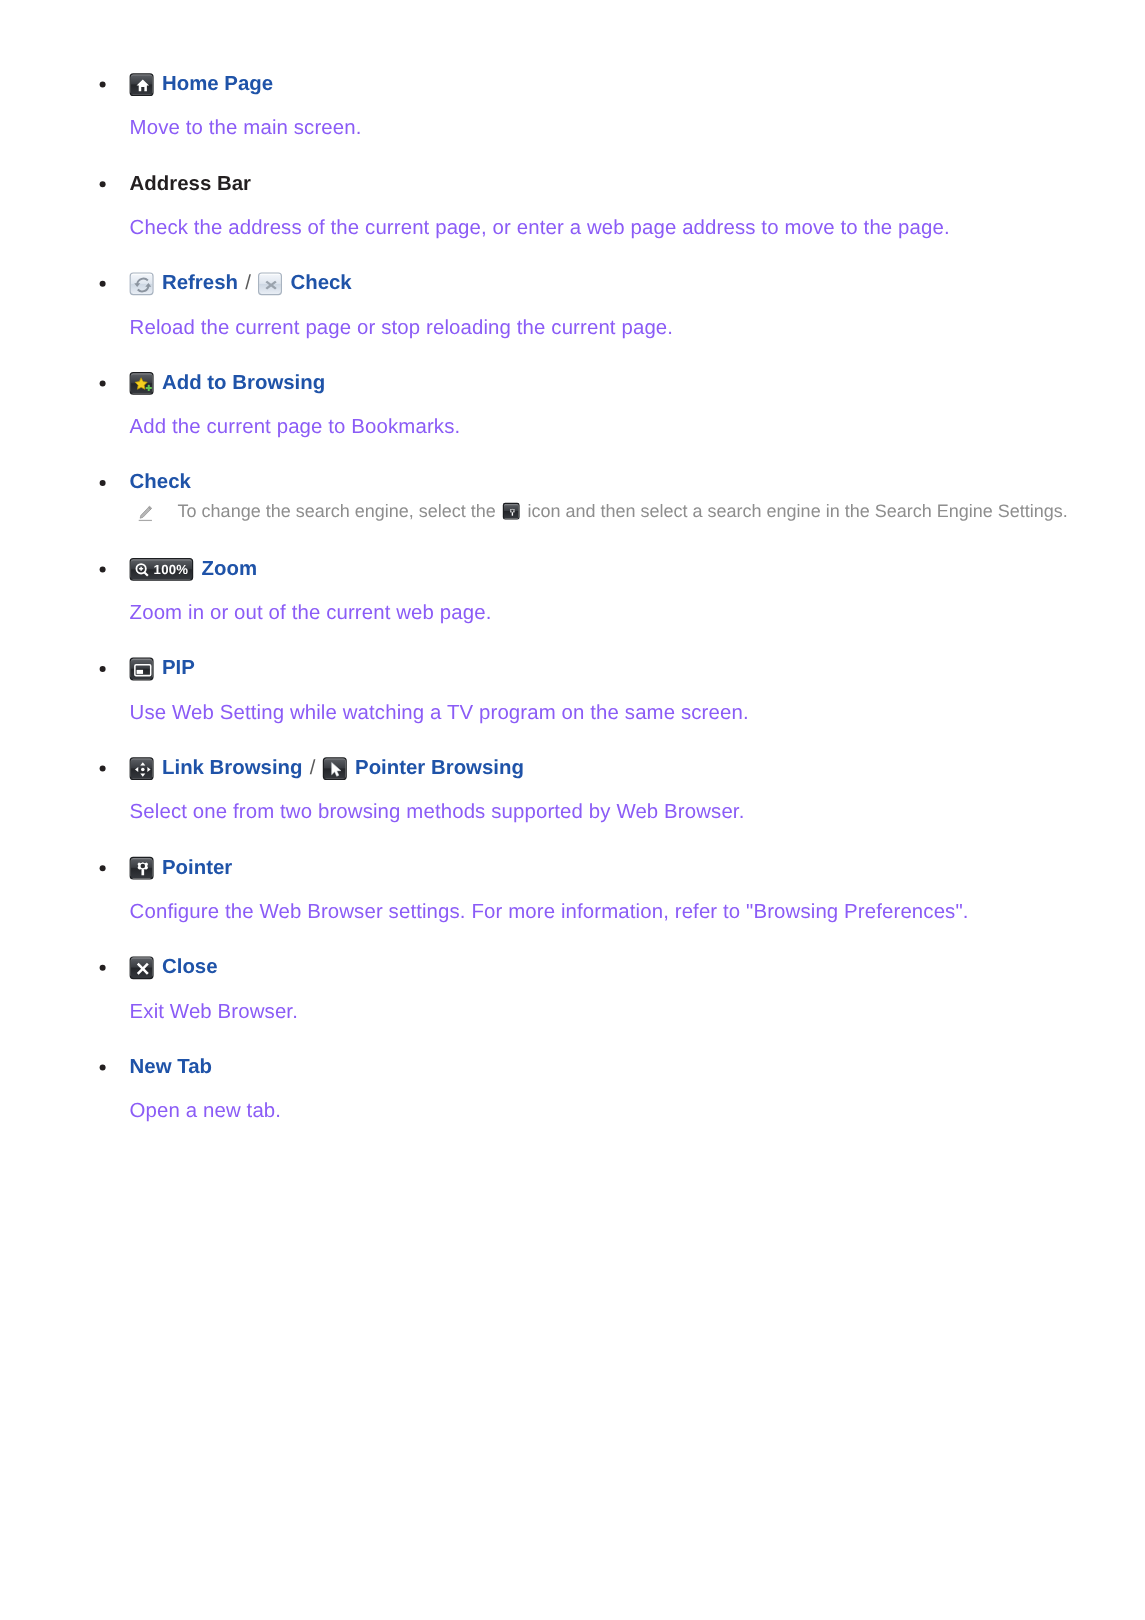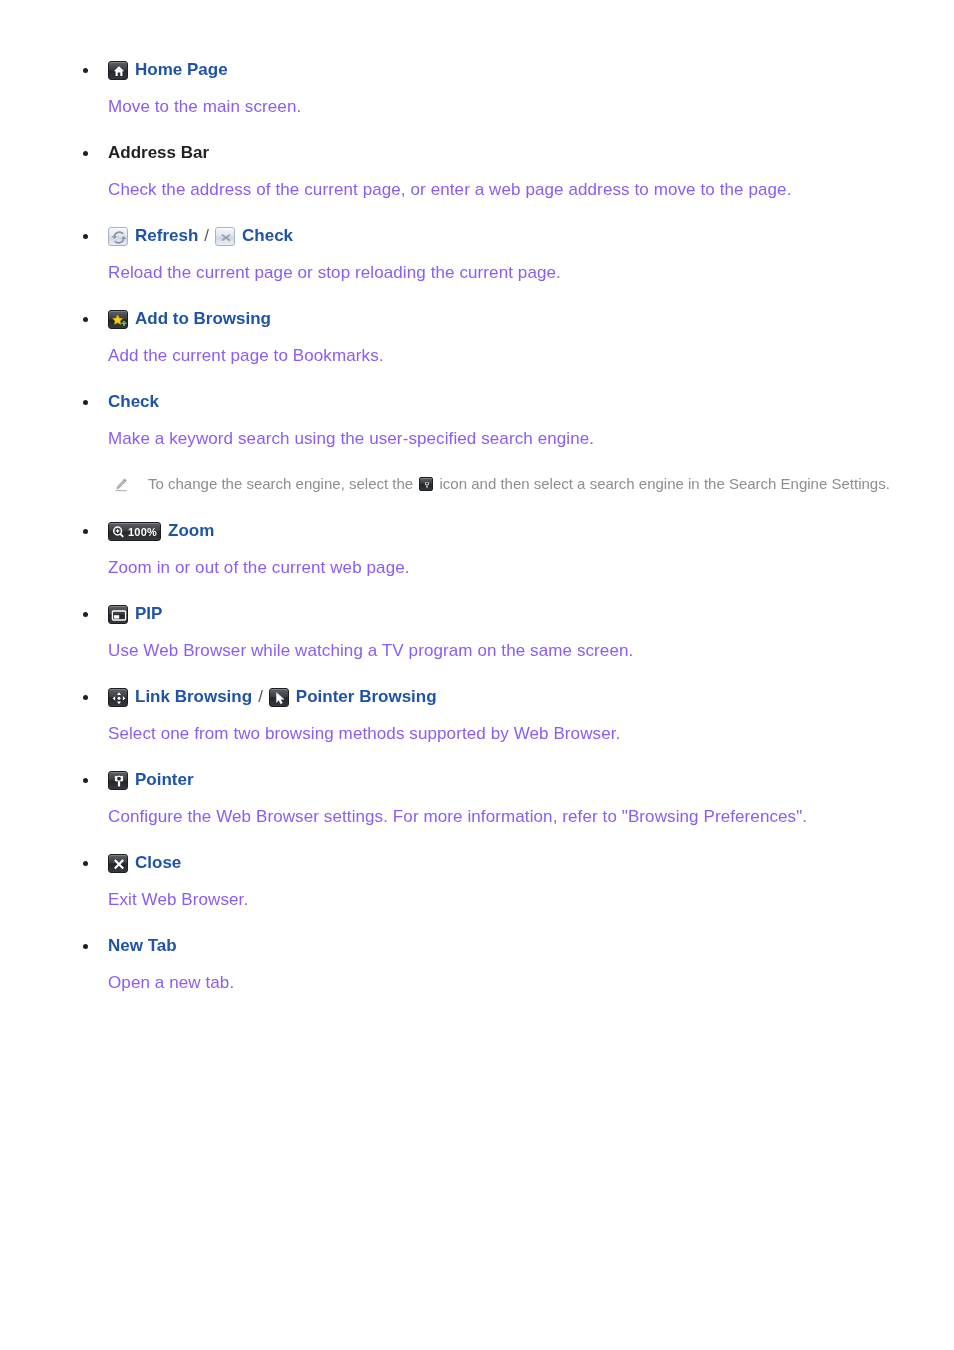--- a/index.html
+++ b/index.html
@@ -203,21 +203,20 @@
         <span class="term-text">Add to Browsing</span>
       </div>
       <div class="desc">Add the current page to Bookmarks.</div>
     </li>
 
     <li class="feature">
       <span class="bullet"></span>
       <div class="term-line">
         <span class="term-text">Check</span>
       </div>
-      <div class="desc">Make a keyword search using the user-specified search engine.</div>
       <div class="note">
         <span class="pencil">
           <svg width="18" height="18" viewBox="0 0 18 18">
             <path d="M12.6 2.9 L14.4 4.6 L7.1 12.1 L4.8 12.8 L5.5 10.4 Z" fill="#b7b7b7" stroke="#9a9a9a" stroke-width="0.7"></path>
             <path d="M11.9 3.7 L13.6 5.4" stroke="#7f7f7f" stroke-width="0.7"></path>
             <rect x="3.6" y="14.2" width="11" height="1" fill="#a9a9a9"></rect>
           </svg>
         </span>
         <div class="note-text">
           <span>To change the search engine, select the</span>
@@ -254,21 +253,21 @@
       <span class="bullet"></span>
       <div class="term-line">
         <span class="ico dark">
           <svg width="20" height="19" viewBox="0 0 20 19">
             <rect x="3.4" y="5" width="13.2" height="9" rx="1" fill="none" stroke="#ffffff" stroke-width="1.3"></rect>
             <rect x="4.8" y="9.2" width="5.4" height="3.4" fill="#ffffff"></rect>
           </svg>
         </span>
         <span class="term-text">PIP</span>
       </div>
-      <div class="desc">Use Web Browser while watching a TV program on the same screen.</div>
+      <div class="desc">Use Web Setting while watching a TV program on the same screen.</div>
     </li>
 
     <li class="feature">
       <span class="bullet"></span>
       <div class="term-line">
         <span class="ico dark">
           <svg width="20" height="19" viewBox="0 0 20 19">
             <path d="M10 3.3 L12.1 6 L7.9 6 Z" fill="#ffffff"></path>
             <path d="M10 15.3 L7.9 12.6 L12.1 12.6 Z" fill="#ffffff"></path>
             <path d="M3.5 9.3 L6.2 7.2 L6.2 11.4 Z" fill="#ffffff"></path>

